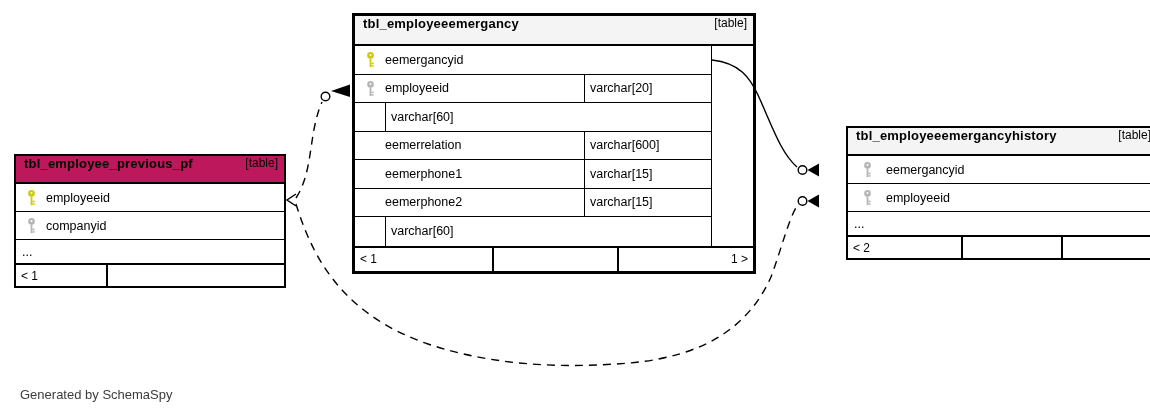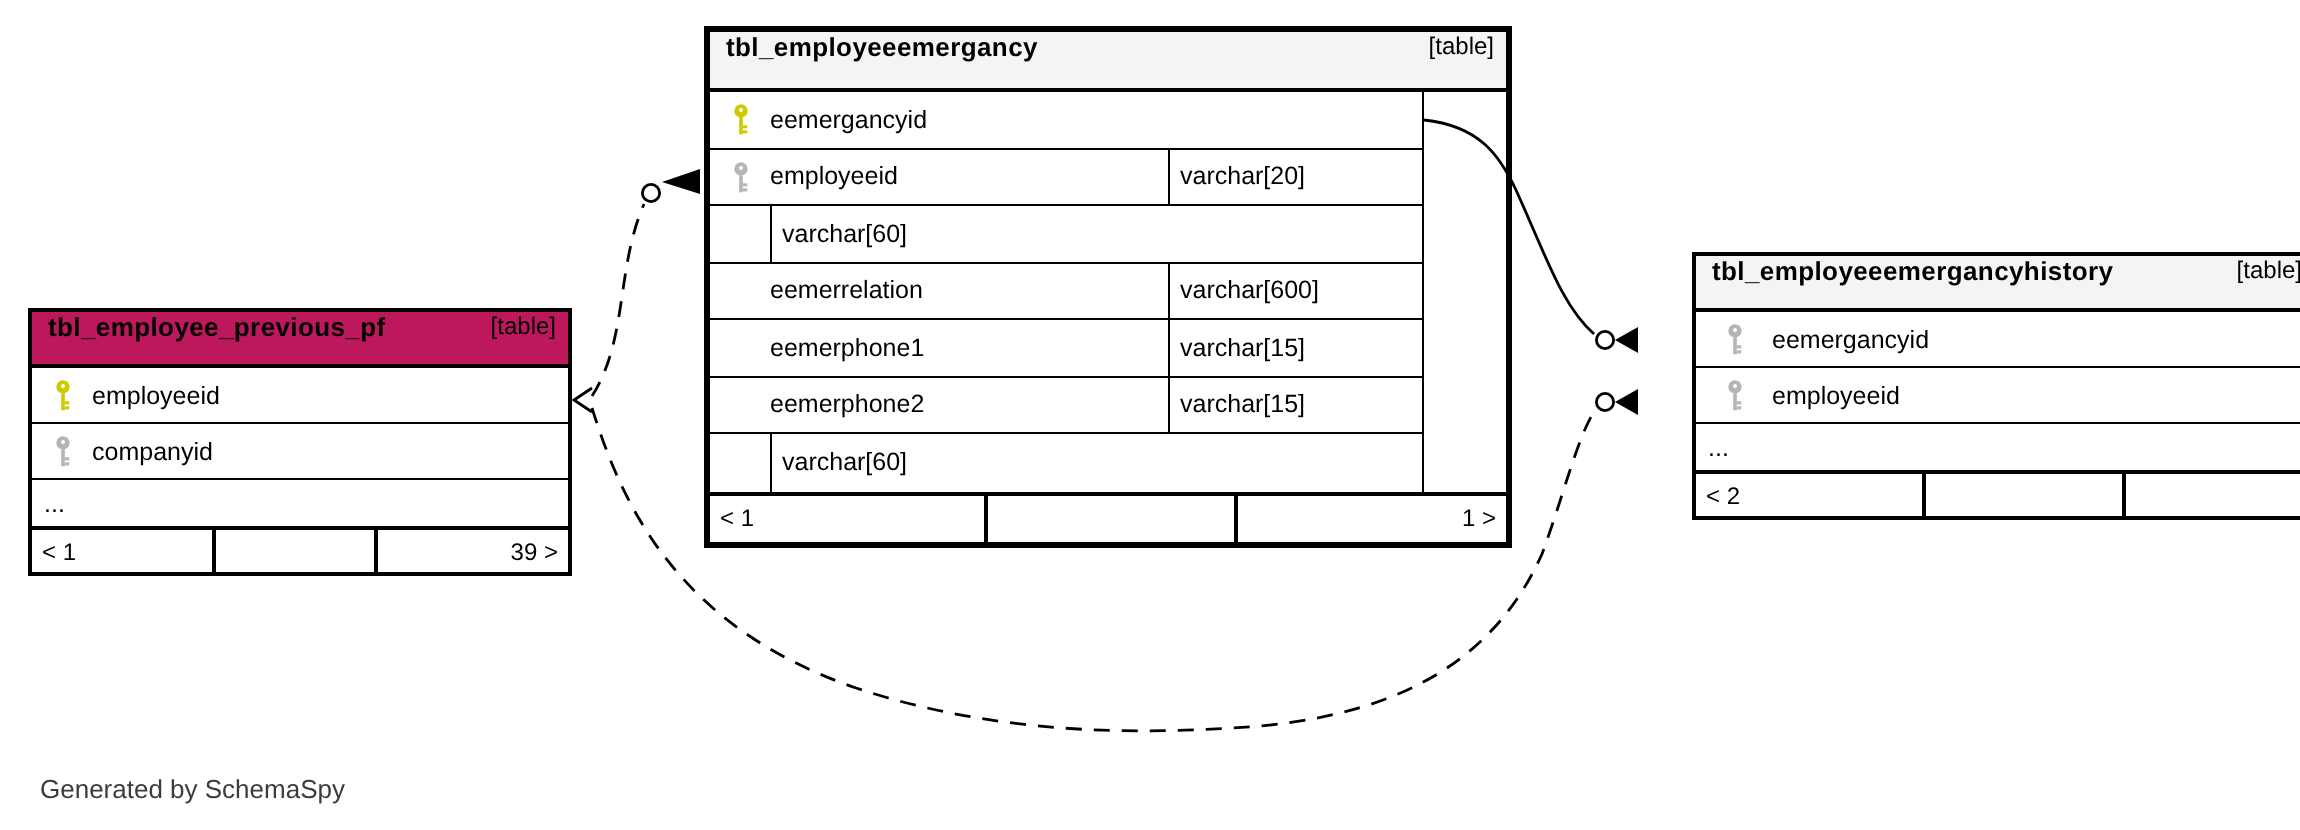--- a/index.html
+++ b/index.html
@@ -95,21 +95,20 @@
               </svg>
         </span>
           </span>
         <span class="cname">companyid</span>
       </div>
       <div class="row more" style="height:23px;">...</div>
     </div>
     <div class="tfoot">
       <span class="fcell" style="width:90px;">&lt; 1</span>
       <span class="fcell mid" style="width:81px;"></span>
-      <span class="fcell right">39 &gt;</span>
     </div>
   </div>
 
   <div class="dbtable focus" style="left:352px;top:13px;width:404px;">
     <div class="thead" style="height: 30px; background: rgb(244, 244, 244);">
       <span class="tname">tbl_employeeemergancy</span>
       <span class="tbadge">[table]</span>
     </div>
     <div class="tbody">
       <div class="rows">

